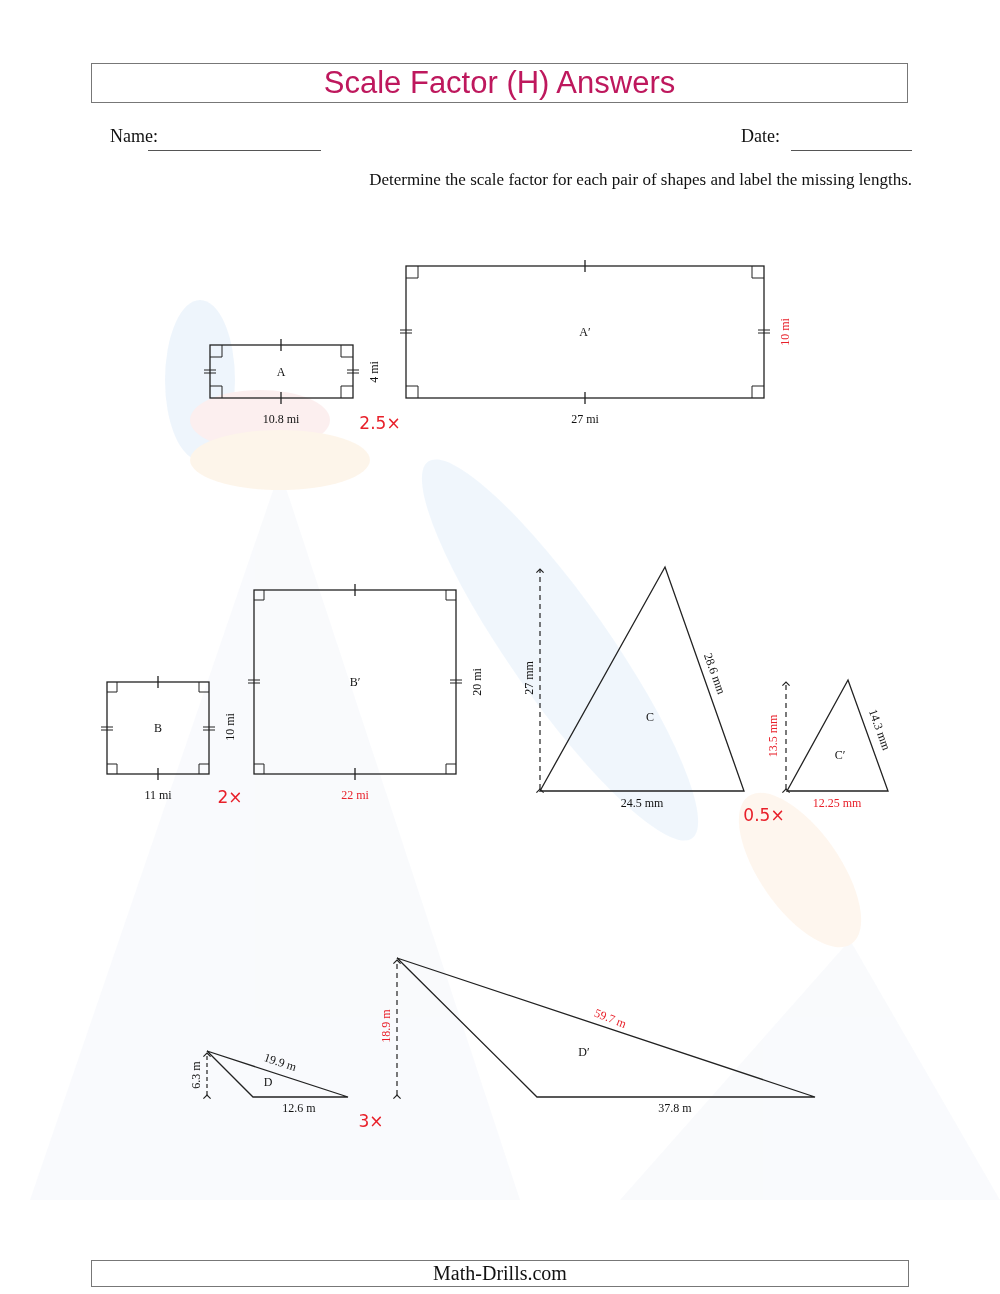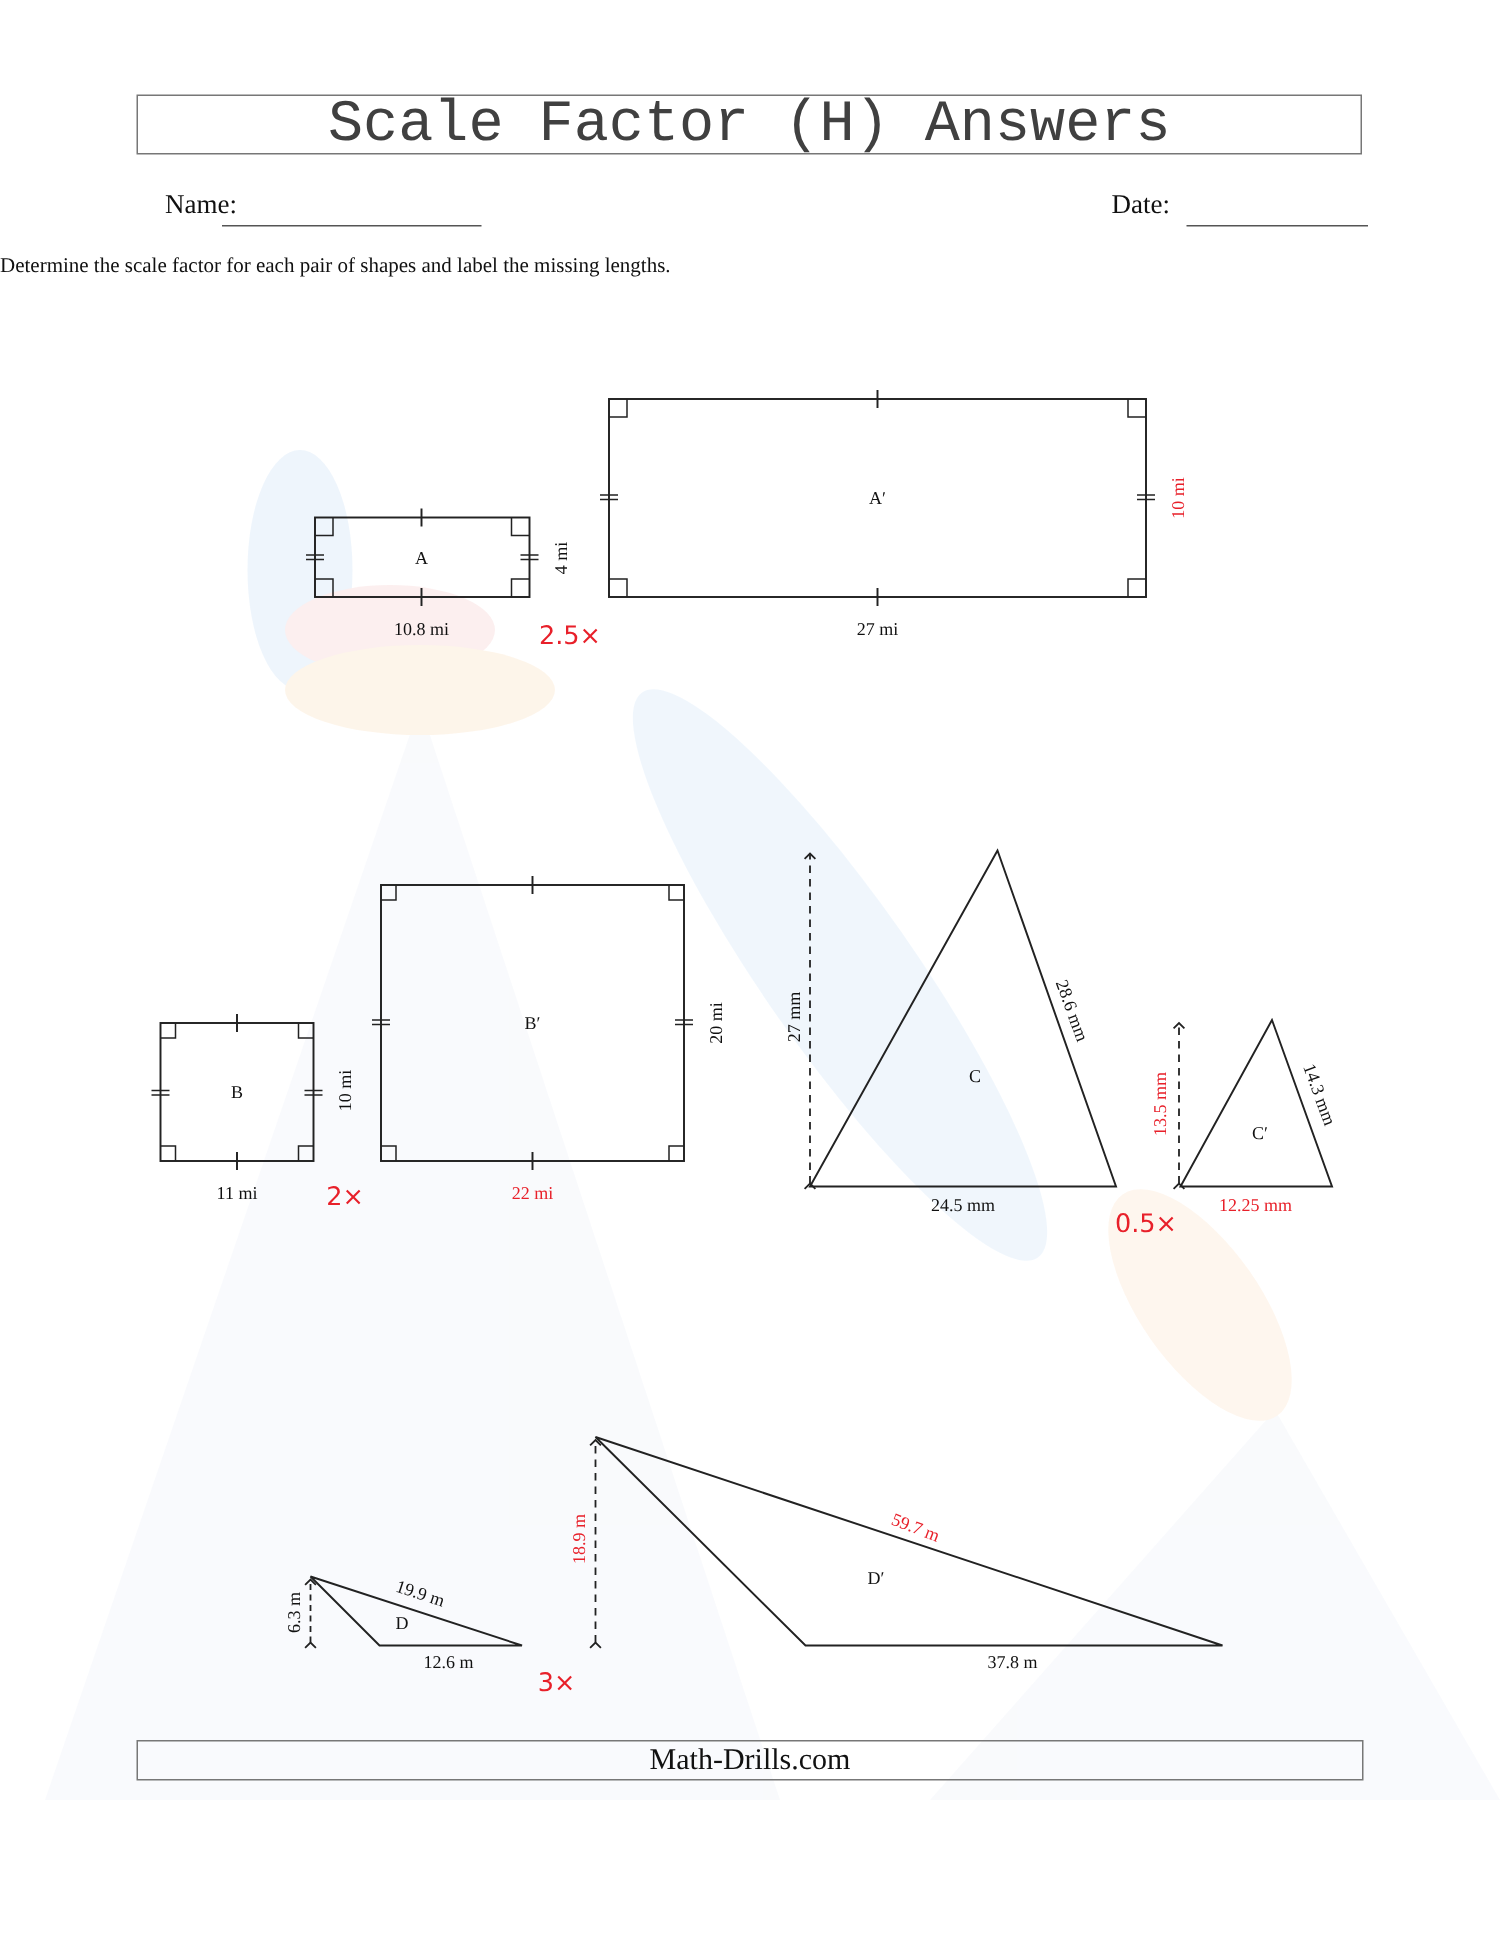--- a/index.html
+++ b/index.html
@@ -1,27 +1,27 @@
 <!DOCTYPE html>
 <html><head>
 <meta charset="utf-8">
 <style>
   html, body { margin: 0; padding: 0; background: #ffffff; }
   body { width: 1000px; height: 1294px; position: relative; overflow: hidden;
          font-family: "DejaVu Serif", "Liberation Serif", serif; color: #111; }
   .title-box { position: absolute; left: 91px; top: 63px; width: 817px; height: 40px;
                border: 1px solid #777; box-sizing: border-box; text-align: center; }
-  .title-box span { font-family: Liberation Mono, monospace; font-size: 39px; line-height: 38px; color: #404040; }
+  .title-box span { font-family: Liberation Sans, sans-serif; font-size: 31px; line-height: 38px; color: #be185d; }
   .name-label { position: absolute; left: 88px; top: 126px; font-family: "Liberation Serif", serif; font-size: 18px; margin-left: 22px; }
   .name-line { position: absolute; left: 148px; top: 150px; width: 173px; border-top: 1px solid #555; }
   .date-label { position: absolute; left: 741px; top: 126px; font-family: "Liberation Serif", serif; font-size: 18px; }
   .date-line { position: absolute; left: 791px; top: 150px; width: 121px; border-top: 1px solid #555; }
-  .instructions { position: absolute; left: 0; width: 912px; top: 170px; text-align: left;
-                  font-family: "Liberation Serif", serif; font-size: 14px; }
-  .footer-box { position: absolute; left: 91px; top: 1160px; width: 818px; height: 27px;
+  .instructions { position: absolute; left: 0; width: 912px; top: 170px; text-align: right;
+                  font-family: "Liberation Serif", serif; font-size: 17px; }
+  .footer-box { position: absolute; left: 91px; top: 1260px; width: 818px; height: 27px;
                 border: 1px solid #777; box-sizing: border-box; text-align: center; }
   .footer-box span { font-family: "Liberation Serif", serif; font-size: 20px; line-height: 25px; }
   svg.figs { position: absolute; left: 0; top: 0; }
   .lbl { font-family: "Liberation Serif", serif; font-size: 12px; fill: #111; }
   .red { fill: #e8202a; }
   .sf { font-family: "DejaVu Sans", sans-serif; font-size: 17px; fill: #e8202a; }
 </style>
 </head>
 <body>
 

